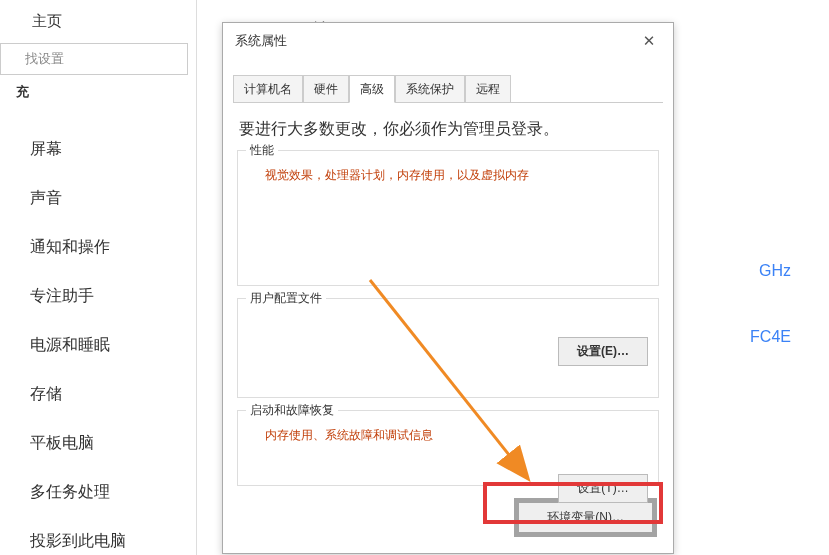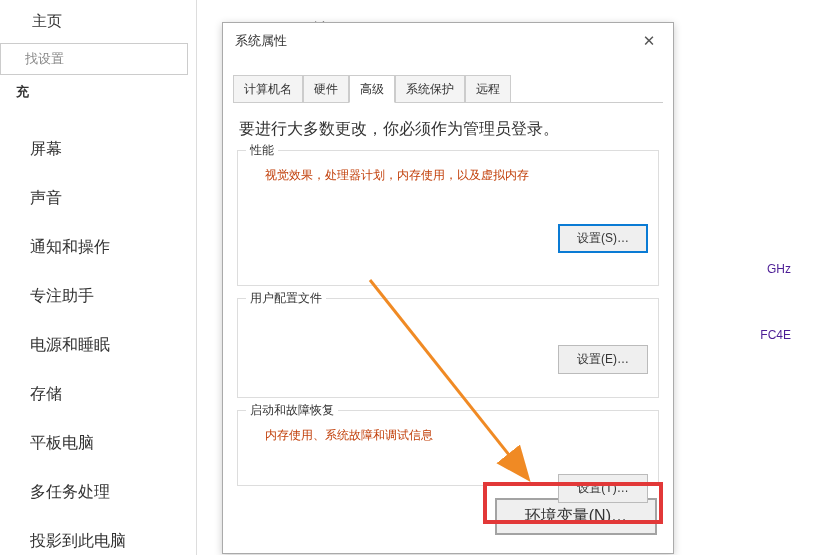--- a/index.html
+++ b/index.html
@@ -62,22 +62,22 @@
     }
     .page-title {
       font-size: 20px;
       color: #333;
       margin-left: 90px;
       margin-top: 2px;
     }
     .bg-snippet {
       position: absolute;
       right: 38px;
-      font-size: 12px;
-      color: #4c1d95;
+      font-size: 16px;
+      color: #3b82f6;
     }
     
     .dialog {
       position: absolute;
       left: 222px;
       top: 22px;
       width: 452px;
       height: 532px;
       border: 1px solid #aaa;
       background: #fff;
@@ -168,23 +168,23 @@
       padding: 4px 13px;
     }
     .env-row {
       text-align: right;
       margin-top: 6px;
       margin-right: 2px;
     }
     .env-button {
       display: inline-block;
       padding: 6px 28px;
-      font-size: 16px;
+      font-size: 12px;
       background: #efefef;
-      border: 2px solid #a3a3a3;
+      border: 5px solid #a3a3a3;
       cursor: pointer;
     }
     .red-highlight {
       position: absolute;
       border: 4px solid #e23838;
       pointer-events: none;
     }
     
     .arrow-svg {
       position: absolute;
@@ -231,28 +231,25 @@
     <div class="tab active">高级</div>
     <div class="tab">系统保护</div>
     <div class="tab">远程</div>
   </div>
   <div class="dlg-body">
     <div class="admin-note">要进行大多数更改，你必须作为管理员登录。</div>
 
     <div class="group" style="height:136px;">
       <div class="group-title">性能</div>
       <div class="group-desc">视觉效果，处理器计划，内存使用，以及虚拟内存</div>
-      <div class="btn-row" style="margin-top:40px;">
-        <span class="win-button focused">设置(S)…</span>
-      </div>
     </div>
 
     <div class="group" style="height:100px;">
       <div class="group-title">用户配置文件</div>
-      <div class="btn-row" style="margin-top:38px;">
+      <div class="btn-row" style="margin-top:30px;font-weight:bold;">
         <span class="win-button">设置(E)…</span>
       </div>
     </div>
 
     <div class="group" style="height:76px;">
       <div class="group-title">启动和故障恢复</div>
       <div class="group-desc">内存使用、系统故障和调试信息</div>
       <div class="btn-row" style="margin-top:30px;">
         <span class="win-button">设置(T)…</span>
       </div>

